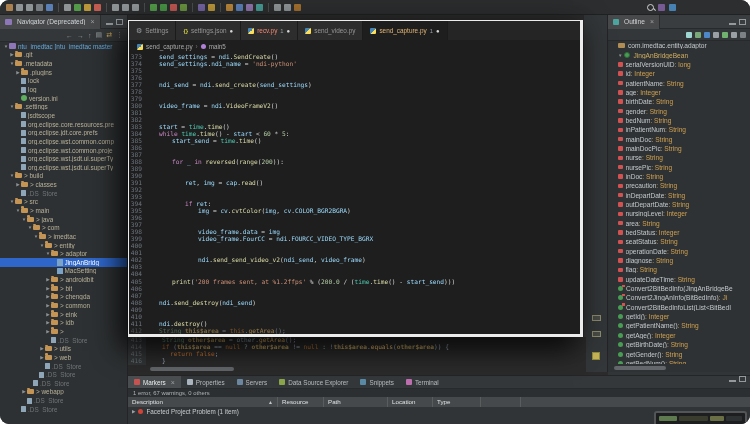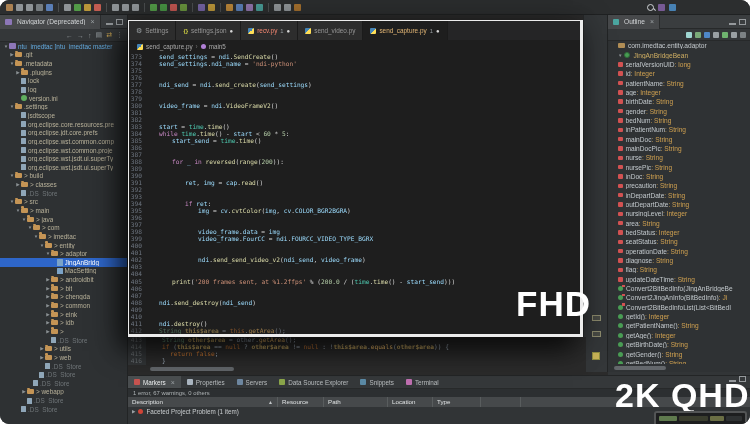--- a/index.html
+++ b/index.html
@@ -765,22 +765,20 @@
           </div>
           <div class="hcell" style="width: 40px;"></div>
         </div>
     <div id="brow">
       <span class="arr">▶</span>
       <span class="err"></span>
       <span>Faceted Project Problem (1 item)</span>
     </div>
   </div>
 
-  <div class="wm" id="wm-fhd">FHD</div>
-  <div class="wm" id="wm-qhd">2K QHD</div>
   <div class="abs" id="thumb">
     <span style="width:18px;background:#5f7a4e"></span>
     <span style="width:30px;background:#3a3d2e"></span>
     <span style="width:14px;background:#6b6f45"></span>
     <span style="width:16px;background:#2e3132"></span>
   </div>
 
 </div>
 </div>
 

